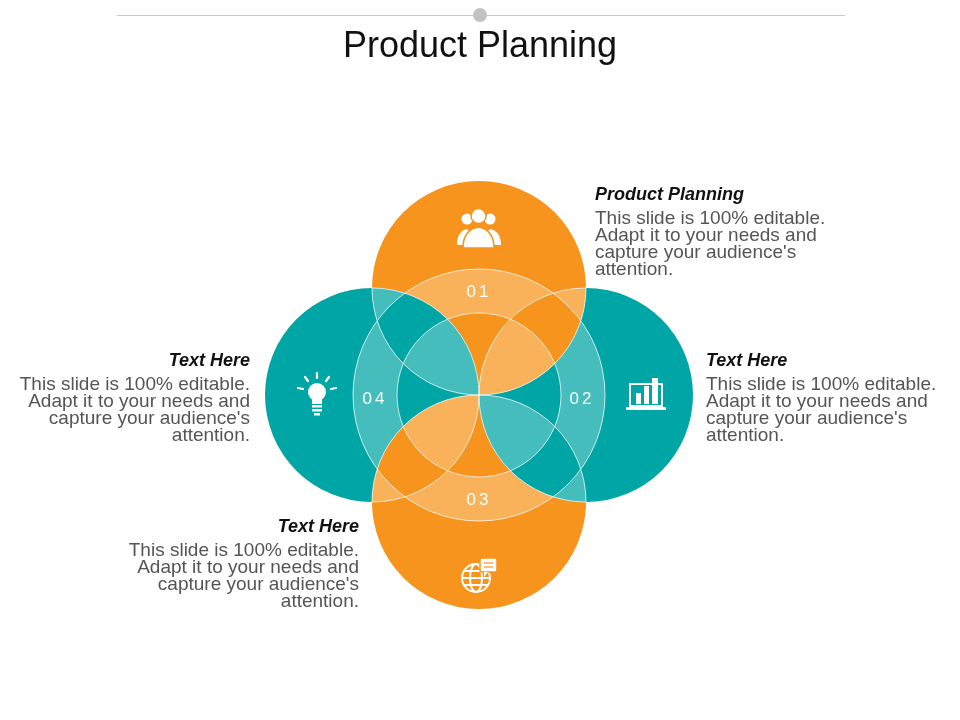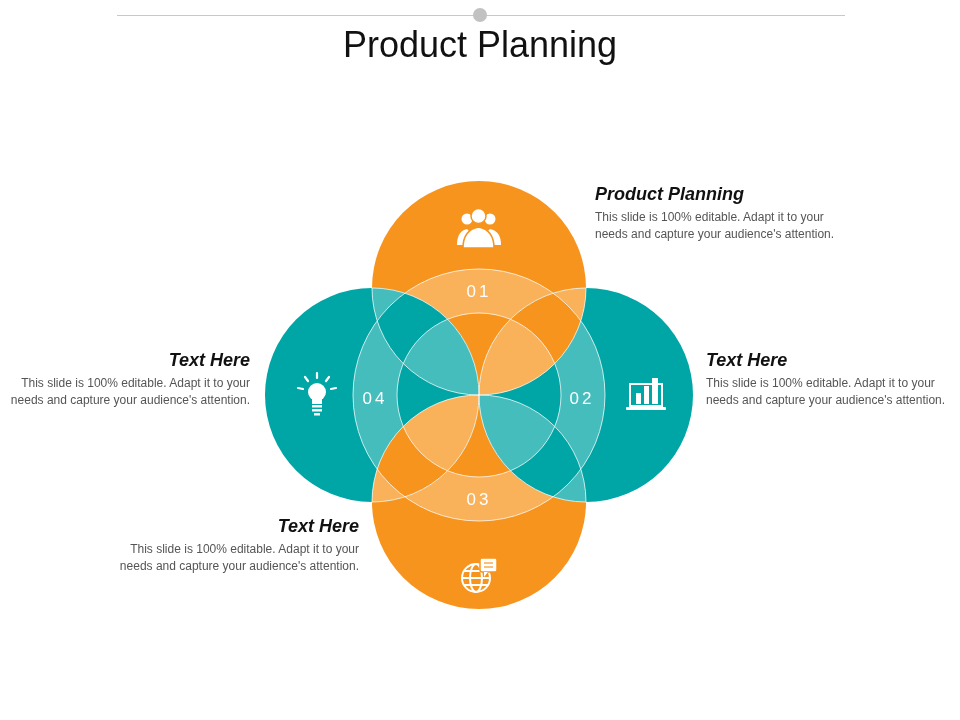--- a/index.html
+++ b/index.html
@@ -3,21 +3,21 @@
 <meta charset="utf-8">
 <style>
   html, body { margin:0; padding:0; background:#ffffff; }
   body { width:960px; height:720px; position:relative; overflow:hidden; font-family:"Liberation Sans", sans-serif; }
   .topline { position:absolute; left:117px; top:15px; width:728px; height:1px; background:#c8c8c8; }
   .topdot { position:absolute; left:473px; top:8px; width:14px; height:14px; border-radius:50%; background:#c2c2c2; }
   .title { position:absolute; left:0; top:24px; width:960px; text-align:center; font-size:36px; color:#111; }
   svg.diagram { position:absolute; left:0; top:0; }
   .block { position:absolute; width:240px; }
   .block h3 { margin:0 0 4px 0; font-size:18px; font-weight:bold; font-style:italic; color:#111; }
-  .block p { margin:0; font-size:12px; line-height:17px; color:#555; }
+  .block p { margin:0; font-size:19px; line-height:17px; color:#555; }
   .right-al { text-align:right; }
   .num { fill:#ffffff; font-family:"Liberation Sans", sans-serif; font-size:17px; letter-spacing:3px; }
 </style>
 </head>
 <body>
 
 <div class="topline"></div>
 <div class="topdot"></div>
 <div class="title">Product Planning</div>
 

